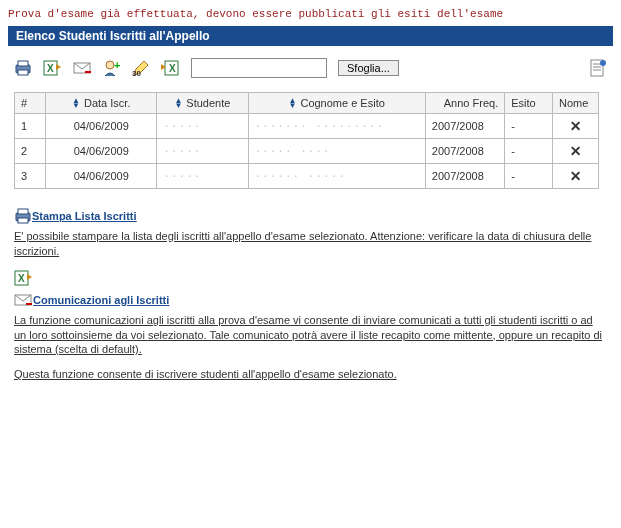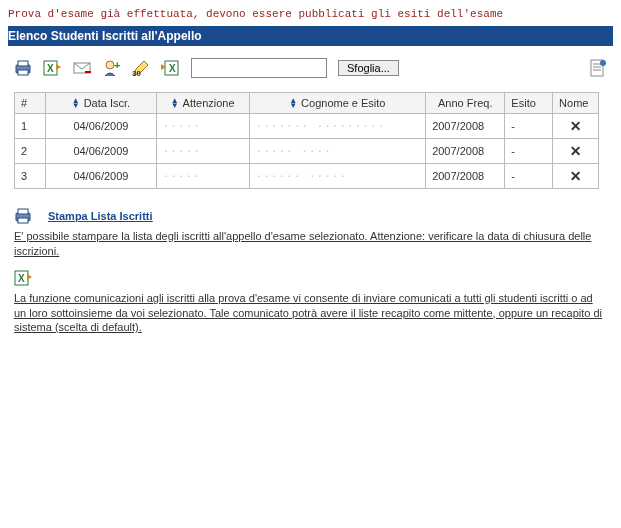--- a/index.html
+++ b/index.html
@@ -10,21 +10,21 @@
     padding: 8px;
     width: 605px;
     background: #fff;
   }
   a { color: #1a4b8e; text-decoration: underline; cursor: pointer; }
   .notice { color: #992222; margin-bottom: 6px; font-family: Liberation Mono, monospace; }
   .section-header {
     background: #1a4b8e;
     color: #fff;
     font-weight: bold;
-    padding: 3px 0;
+    padding: 3px 8px;
     font-size: 12px;
     margin-bottom: 8px;
   }
   .toolbar {
     display: flex;
     align-items: center;
     gap: 11px;
     padding: 4px 6px 14px 6px;
   }
   .toolbar .icon { cursor: pointer; }
@@ -64,21 +64,21 @@
   .col-num   { width: 22px; text-align:center;}
   .col-date  { width: 110px; text-align:center;}
   .col-mat   { width: 85px; }
   .col-name  { width: 185px; }
   .col-year  { width: 70px; }
   .col-esito { width: 38px; }
   .col-canc  { width: 34px; text-align:center;}
   .obscured { color:#ccc; letter-spacing:1px; font-family:monospace; }
   .cancel-x { font-weight:bold; font-size:14px; cursor:pointer; text-align:center; display:block;}
   .help-section { margin: 18px 6px 0 6px; }
-  .help-title { font-weight:bold; text-decoration:underline; color:#1a4b8e; display:flex; align-items:center; gap:16px; margin-bottom:4px;}
+  .help-title { font-weight:bold; text-decoration:underline; color:#1a4b8e; display:flex; align-items:center; gap:0; margin-bottom:4px;}
   .help-body { color:#333; margin-bottom:10px; line-height:1.35;text-decoration:underline;}
   .icon svg { display:block; }
   .spacer-right { margin-left:auto; display:flex; align-items:center; gap:6px;}
 </style>
 </head>
 <body>
 
 <svg width="0" height="0" style="position:absolute">
   <defs>
     <g id="i-print">
@@ -172,30 +172,30 @@
       <th class="col-num">#</th>
       <th class="col-date">
         <div class="th-inner">
           <span class="sort-arrows">▲<br>▼</span>
           <span>Data Iscr.</span>
         </div>
       </th>
       <th class="col-mat">
         <div class="th-inner">
           <span class="sort-arrows">▲<br>▼</span>
-          <span>Attenzione</span>
+          <span>Studente</span>
         </div>
       </th>
       <th class="col-name">
         <div class="th-inner">
           <span class="sort-arrows">▲<br>▼</span>
           <span>Cognome e Esito</span>
         </div>
       </th>
-      <th class="col-year" style="text-align:center">Anno Freq.</th>
+      <th class="col-year" style="text-align:right">Anno Freq.</th>
       <th class="col-esito">Esito</th>
       <th class="col-canc">Nome</th>
     </tr>
   </thead>
   <tbody id="tbody">
       <tr>
         <td class="col-num">1</td>
         <td class="col-date" style="text-align:center">04/06/2009</td>
         <td class="col-mat obscured">·····</td>
         <td class="col-name obscured">······· ·········</td>
@@ -242,15 +242,24 @@
   <div class="help-body">E' possibile stampare la lista degli iscritti all'appello d'esame selezionato. Attenzione: verificare la data di chiusura delle iscrizioni.</div>
 
   <div class="help-title">
     <span class="icon">
         <svg width="19" height="18">
           <use href="#i-excel"></use>
         </svg>
       </span>
   </div>
 
+  <div class="help-title">
+    <span class="icon">
+        <svg width="19" height="18">
+          <use href="#i-mail"></use>
+        </svg>
+      </span>
+    <a>Comunicazioni agli Iscritti</a>
+  </div>
   <div class="help-body">La funzione comunicazioni agli iscritti alla prova d'esame vi consente di inviare comunicati a tutti gli studenti iscritti o ad un loro sottoinsieme da voi selezionato. Tale comunicato potrà avere il liste recapito come mittente, oppure un recapito di sistema (scelta di default).</div>
 
+  <div class="help-body">Questa funzione consente di iscrivere studenti all'appello d'esame selezionato.</div>
 </div>
 
 </body></html>

